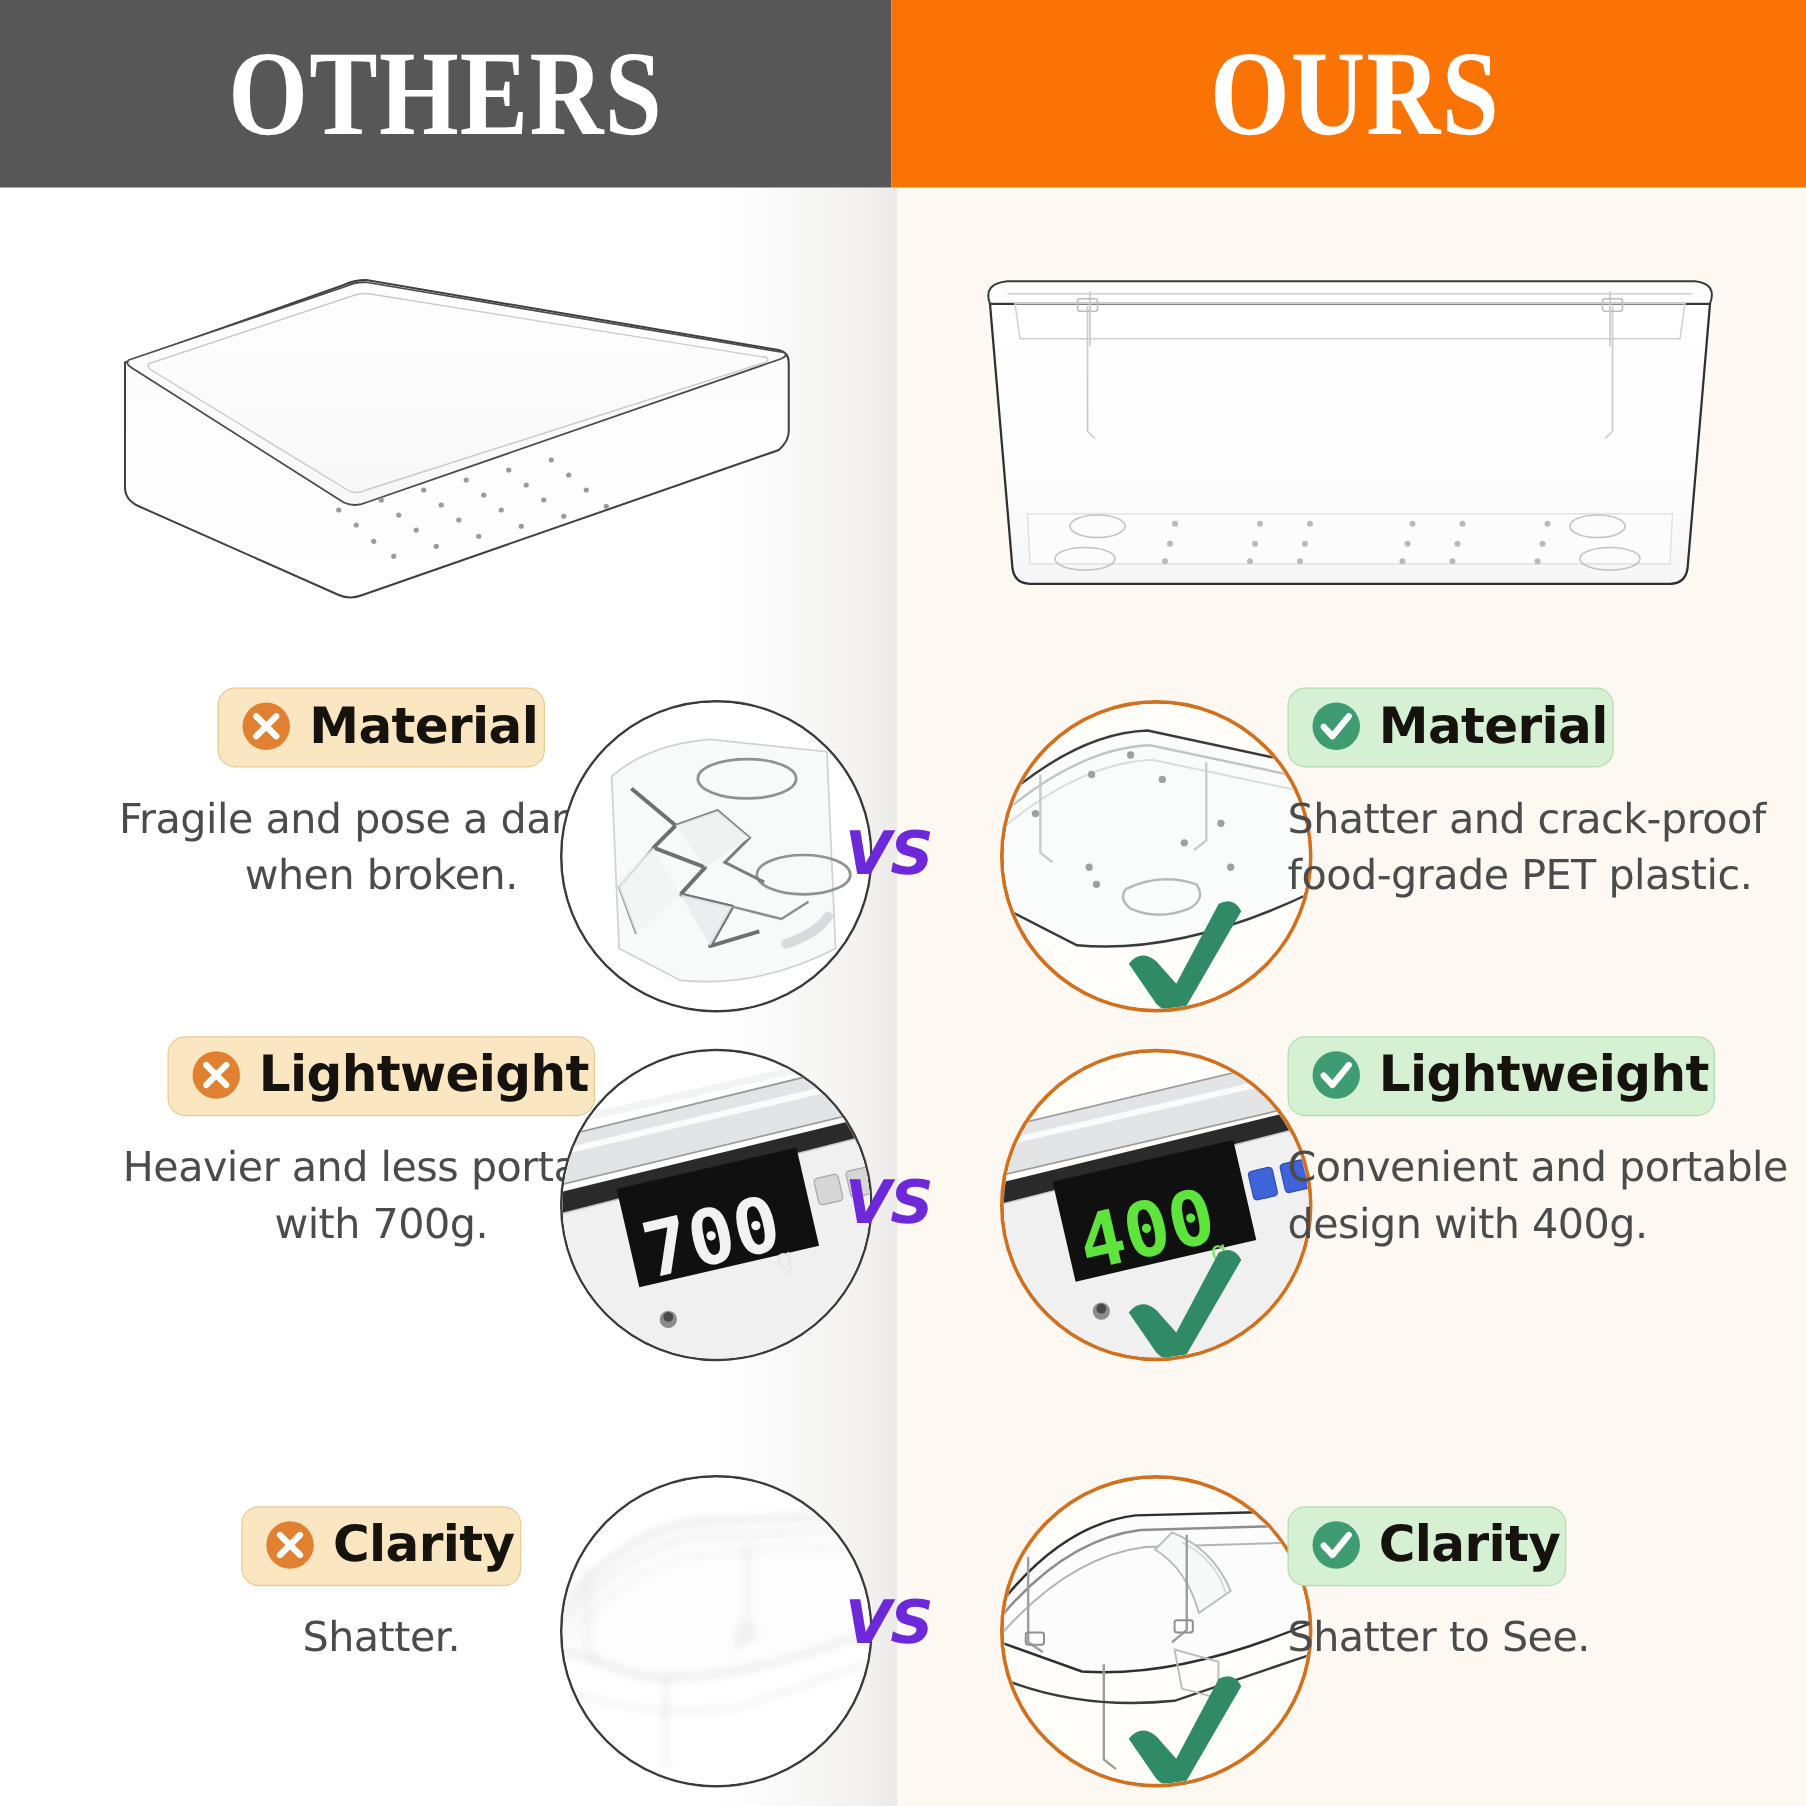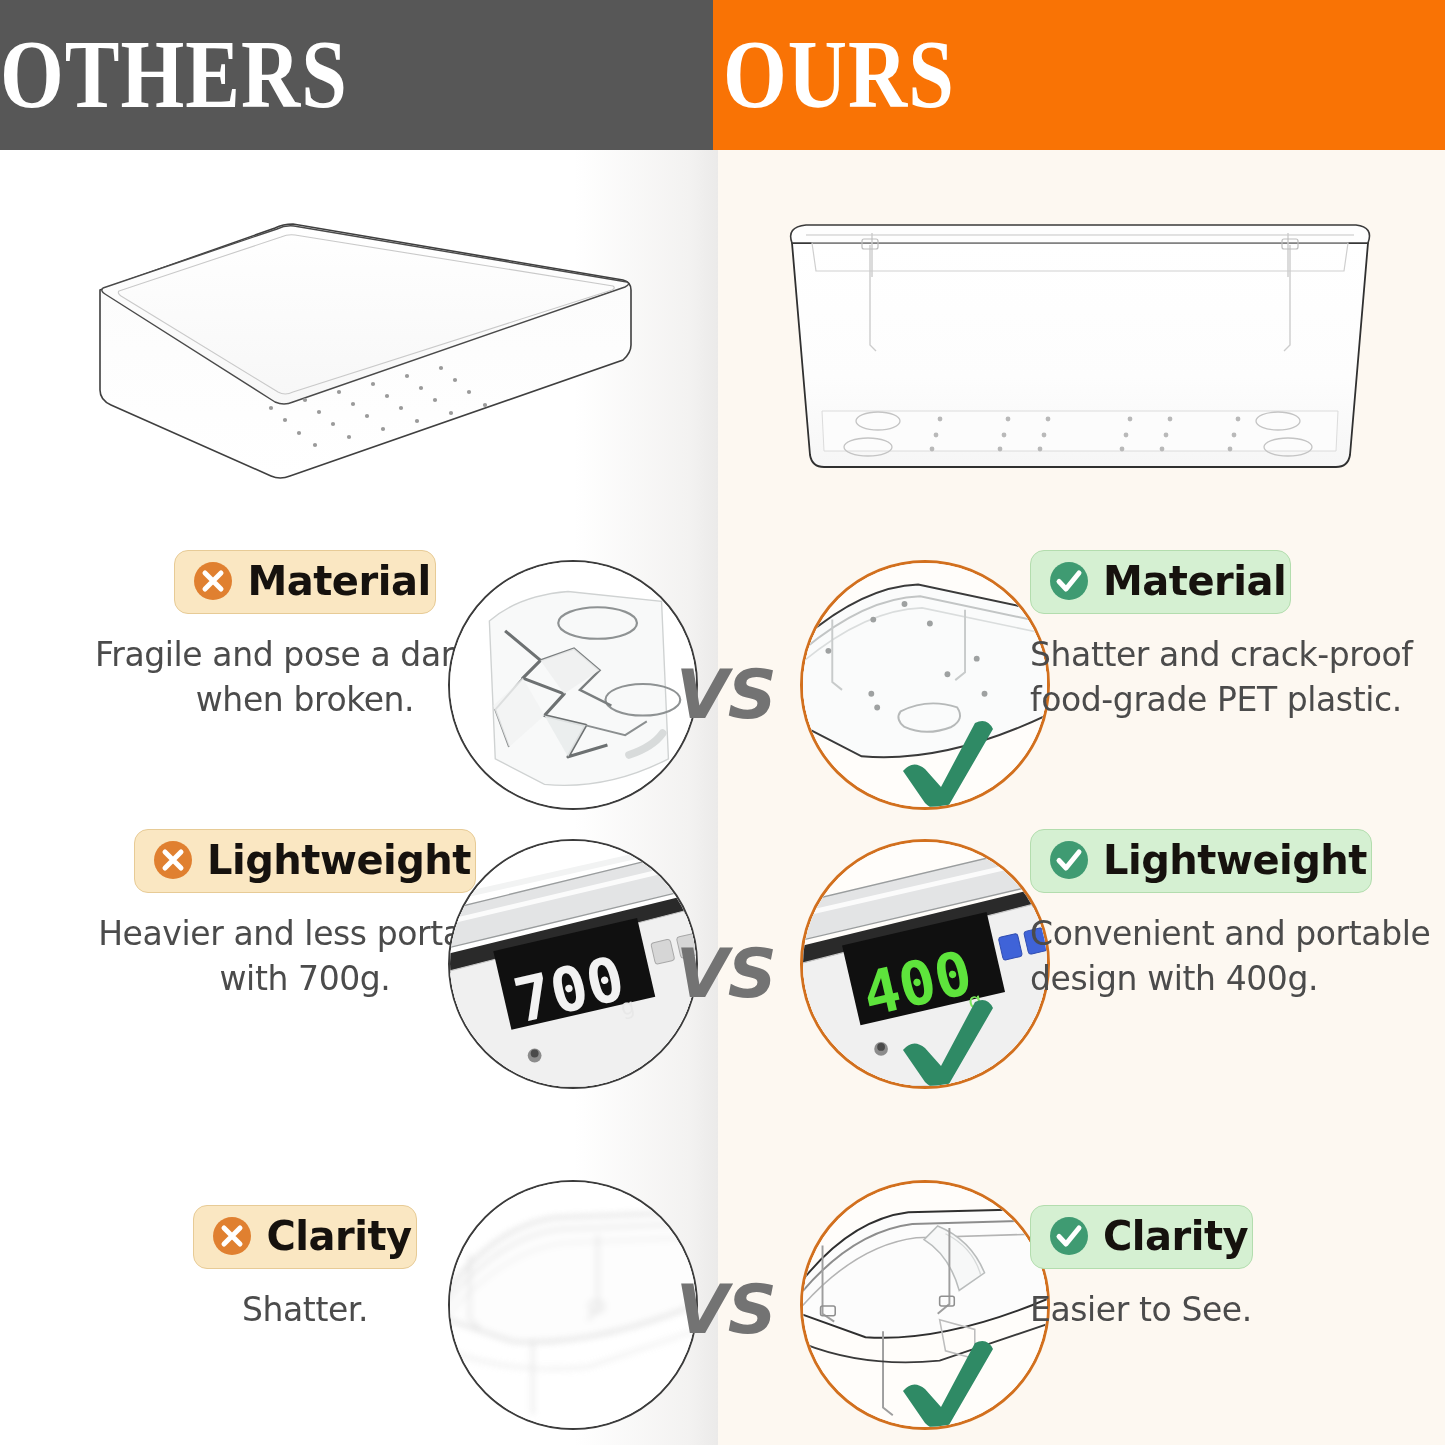--- a/index.html
+++ b/index.html
@@ -33,20 +33,21 @@
   
   .header {
     position: absolute;
     left: 0; top: 0;
     width: 1445px; height: 150px;
     display: flex;
   }
   .header-half {
     display: flex;
     align-items: center;
+    justify-content: center;
     height: 100%;
   }
   .header-left {
     width: 718px;
     background: #575757;
   }
   .header-right {
     width: 727px;
     background: #f97305;
     padding-left: 10px;
@@ -167,22 +168,22 @@
   }
   .circle svg { display: block; width: 100%; height: 100%; }
 
   .vs {
     position: absolute;
     left: 676px;
     top: 105px;
     font-family: "DejaVu Sans", sans-serif;
     font-weight: bold;
     font-style: italic;
-    font-size: 68px;
-    color: #737373;
+    font-size: 48px;
+    color: #6d28d9;
     letter-spacing: -1px;
   }
 
   .check-overlay {
     position: absolute;
     left: 88px;
     bottom: -6px;
     width: 112px; height: 100px;
     pointer-events: none;
   }
@@ -549,17 +550,17 @@
     </div>
 
     <div class="side side-right" style="top:45px;">
       <div class="badge badge-good">
         <svg class="badge-icon" width="42" height="42" viewBox="0 0 42 42">
           <circle cx="21" cy="21" r="19" fill="#3f9b72"></circle>
           <path d="M11 21.5 L18 29 L31 13" stroke="#ffffff" stroke-width="5" fill="none" stroke-linecap="round" stroke-linejoin="round"></path>
         </svg>
         <span class="badge-label">Clarity</span>
       </div>
-      <div class="desc">Easier to See.</div>
+      <div class="desc">Shatter to See.</div>
     </div>
   </div>
 
 </div>
 
 </body></html>

